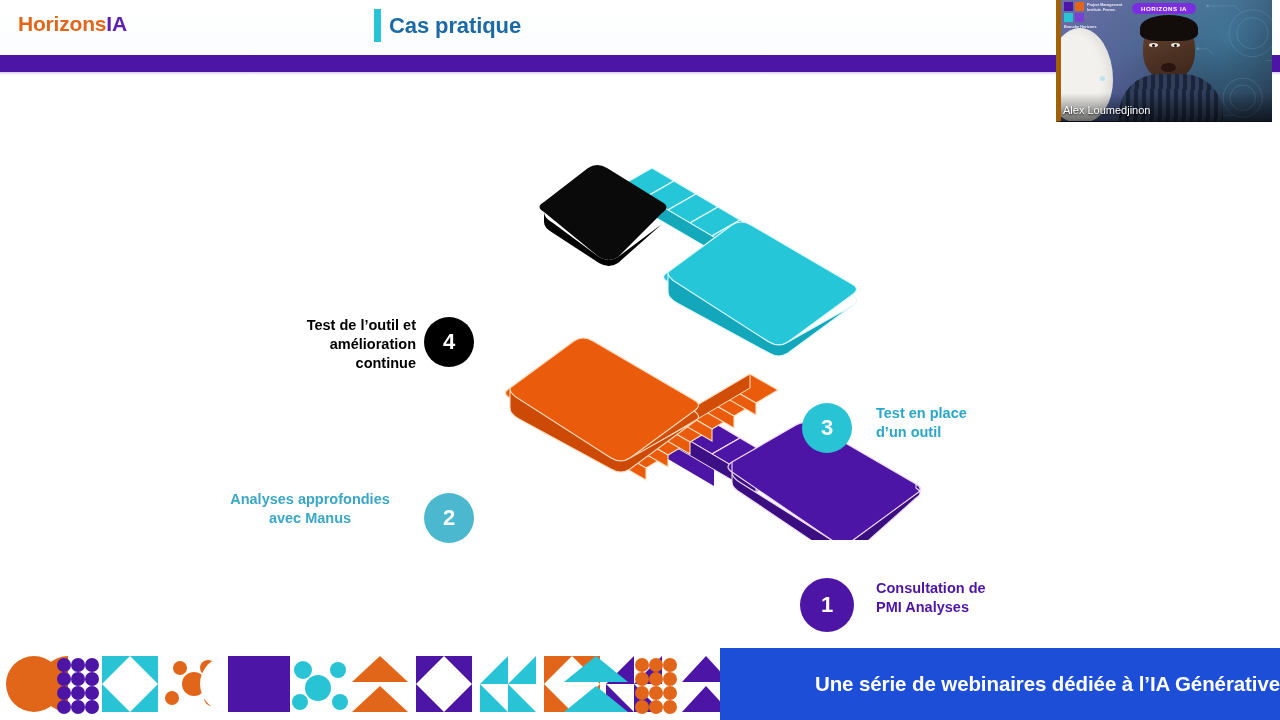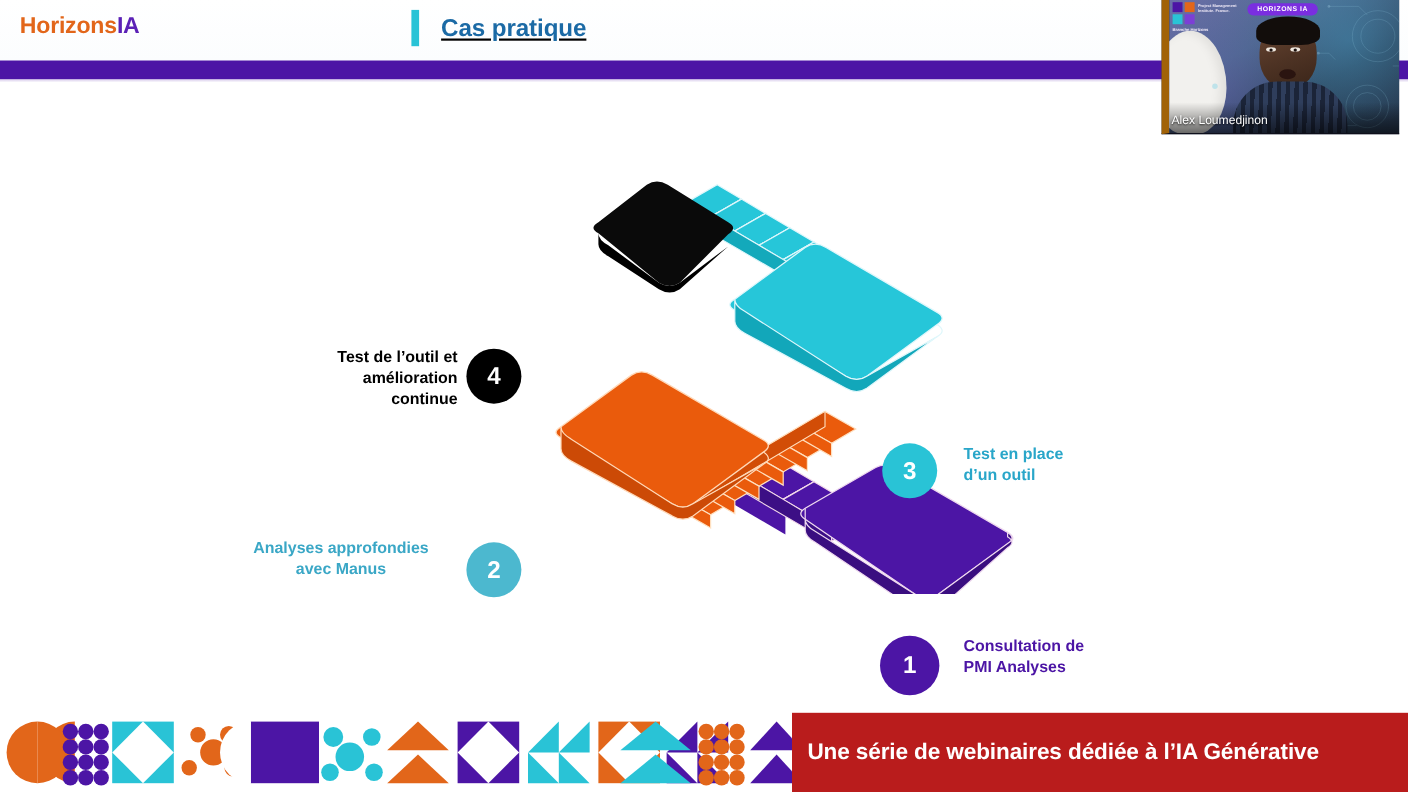--- a/index.html
+++ b/index.html
@@ -25,21 +25,21 @@
   .brand {
     position: absolute; left: 18px; top: 12px;
     font-size: 21px; font-weight: bold; letter-spacing: -0.2px;
     white-space: nowrap;
   }
   .brand .b1 { color: #e2661a; }
   .brand .b2 { color: #5b21b6; }
 
   .title-wrap {
     position: absolute; left: 374px; top: 9px;
-    display: flex; align-items: center; gap: 20px; text-decoration: underline;
+    display: flex; align-items: center; gap: 8px;
   }
   .title-bar {
     width: 7px; height: 33px; background: #29c3d6; flex: none;
   }
   .slide-title {
     font-size: 22px; font-weight: bold; color: #1b6aa5; letter-spacing: -0.1px;
     white-space: nowrap;
   }
   .header-rule {
     position: absolute; left: 0; top: 55px;
@@ -91,36 +91,37 @@
     display: flex; align-items: stretch;
   }
   .pattern-strip {
     width: 720px; height: 72px;
     display: flex; align-items: center;
     overflow: hidden;
   }
   .pattern-strip svg { display: block; }
   .footer-banner {
     flex: 1;
-    background: #b91c1c;
+    background: #1d4ed8;
     display: flex; align-items: center;
     padding-left: 14px;
+    justify-content: flex-end;
   }
   .footer-banner span {
     color: #ffffff; font-size: 20.5px; font-weight: bold;
     letter-spacing: -0.1px; white-space: nowrap;
   }
 
   
   .webcam {
     position: absolute; right: 0; top: 0;
     width: 216px; height: 122px;
     overflow: hidden;
     background: #2a3a55;
-    border-left: 7px solid #a16207;
+    border-left: 5px solid #a16207;
     border-bottom: 1px solid #0c0c16;
   }
   .cam-bg {
     position: absolute; inset: 0;
     background:
       radial-gradient(circle at 78% 30%, rgba(70,150,190,0.45) 0%, rgba(70,150,190,0) 45%),
       radial-gradient(circle at 20% 70%, rgba(110,90,180,0.4) 0%, rgba(110,90,180,0) 50%),
       linear-gradient(150deg, #6c6fa8 0%, #4b6b8e 35%, #2f4a63 65%, #24344a 100%);
   }
   .cam-circuit { position: absolute; inset: 0; opacity: 0.5; }

